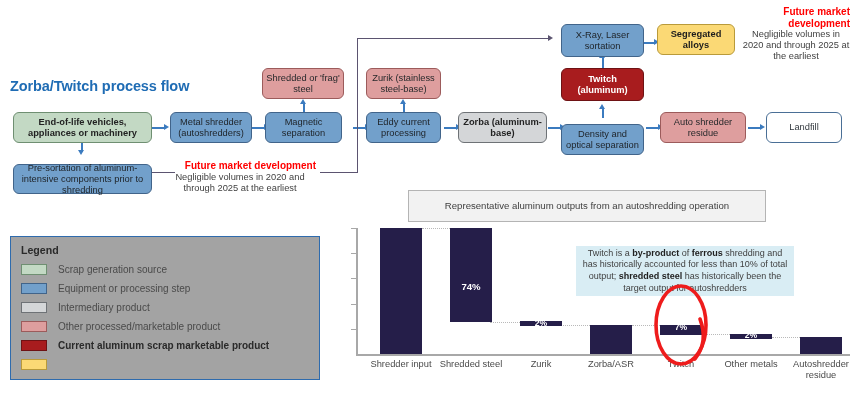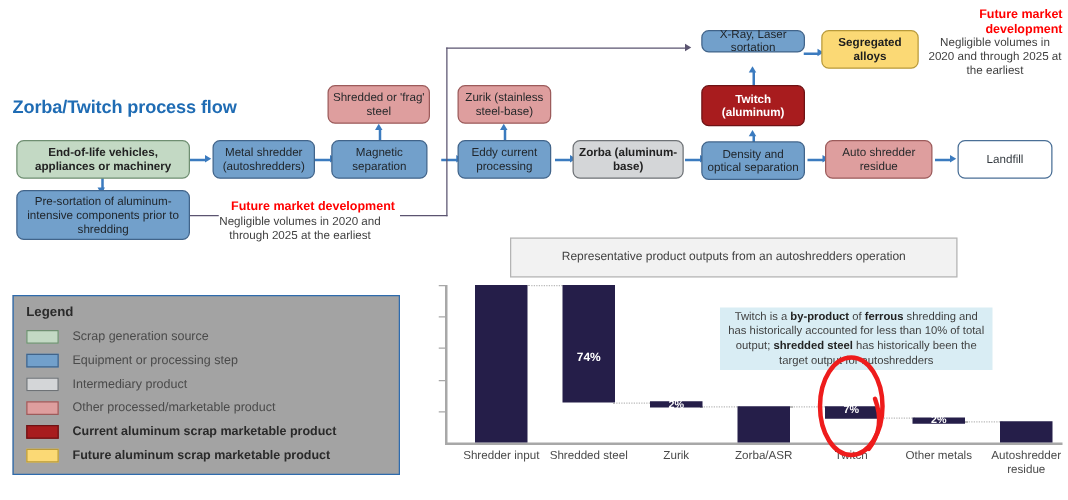--- a/index.html
+++ b/index.html
@@ -127,30 +127,30 @@
 <div class="ln ln-h" style="left:643px;top:42px;width:12px;"></div>
 <div class="arw arw-r" style="left:654px;top:38.5px;"></div>
 
 <div class="ln ln-h ln-grey" style="left:152px;top:172px;width:23px;height:1.3px;"></div>
 <div class="ln ln-h ln-grey" style="left:320px;top:172px;width:38px;height:1.3px;"></div>
 <div class="ln ln-v ln-grey" style="left:357px;top:38px;height:135px;width:1.3px;"></div>
 <div class="ln ln-h ln-grey" style="left:357px;top:38px;width:192px;height:1.3px;"></div>
 <div class="arw arw-r-grey" style="left:548px;top:34.8px;"></div>
 
 <div class="node n-source" style="left:13px;top:112px;width:139px;height:31px;">End-of-life vehicles, appliances or machinery</div>
-<div class="node n-equip" style="left:13px;top:152px;width:139px;height:40px;">Pre-sortation of aluminum-intensive components prior to shredding</div>
+<div class="node n-equip" style="left:13px;top:164px;width:139px;height:30px;">Pre-sortation of aluminum-intensive components prior to shredding</div>
 <div class="node n-equip" style="left:170px;top:112px;width:82px;height:31px;">Metal shredder (autoshredders)</div>
 <div class="node n-equip" style="left:265px;top:112px;width:77px;height:31px;">Magnetic separation</div>
 <div class="node n-other" style="left:262px;top:68px;width:82px;height:31px;">Shredded or 'frag' steel</div>
 <div class="node n-equip" style="left:366px;top:112px;width:75px;height:31px;">Eddy current processing</div>
 <div class="node n-other" style="left:366px;top:68px;width:75px;height:31px;">Zurik (stainless steel-base)</div>
 <div class="node n-inter" style="left:458px;top:112px;width:89px;height:31px;">Zorba (aluminum-base)</div>
-<div class="node n-equip" style="left:561px;top:113px;width:83px;height:31px;">Density and optical separation</div>
+<div class="node n-equip" style="left:561px;top:124px;width:83px;height:31px;">Density and optical separation</div>
 <div class="node n-current" style="left:561px;top:68px;width:83px;height:33px;">Twitch (aluminum)</div>
-<div class="node n-equip" style="left:561px;top:24px;width:83px;height:18px;">X-Ray, Laser sortation</div>
+<div class="node n-equip" style="left:561px;top:24px;width:83px;height:33px;">X-Ray, Laser sortation</div>
 <div class="node n-future" style="left:657px;top:24px;width:78px;height:31px;">Segregated alloys</div>
 <div class="node n-other" style="left:660px;top:112px;width:86px;height:31px;">Auto shredder residue</div>
 <div class="node n-plain" style="left:766px;top:112px;width:76px;height:31px;">Landfill</div>
 
 <div class="fmd" style="left:164px;top:160px;width:152px;">
   <div class="fmd-h">Future market development</div>
   <div class="fmd-b">Negligible volumes in 2020 and through 2025 at the earliest</div>
 </div>
 <div class="fmd" style="left:742px;top:6px;width:108px;">
   <div class="fmd-h">Future market development</div>
@@ -174,26 +174,25 @@
   <div class="lg-row">
     <span class="lg-sw" style="background:#de9e9e;border-color:#9c5b5b;"></span>
     <span class="lg-lb">Other processed/marketable product</span>
   </div>
   <div class="lg-row">
     <span class="lg-sw" style="background:#a81c1e;border-color:#6e1214;"></span>
     <span class="lg-lb b">Current aluminum scrap marketable product</span>
   </div>
   <div class="lg-row">
     <span class="lg-sw" style="background:#fbd975;border-color:#b99a3a;"></span>
-    <span class="lg-lb b">Future aluminum scrap marketable product</span>
   </div>
 </div>
 
 <div id="chart-title">
-  <div>Representative product outputs from an autoshredders operation</div>
+  <div>Representative aluminum outputs from an autoshredding operation</div>
 </div>
 
 <div id="chart">
 
   <div class="axis" style="left:6px;top:0px;width:1.6px;height:127px;"></div>
   <div class="axis" style="left:6px;top:126px;width:494px;height:1.6px;"></div>
 
   <div class="axis" style="left:1px;top:0px;width:5px;height:1.3px;"></div>
   <div class="axis" style="left:1px;top:25px;width:5px;height:1.3px;"></div>
   <div class="axis" style="left:1px;top:50px;width:5px;height:1.3px;"></div>

